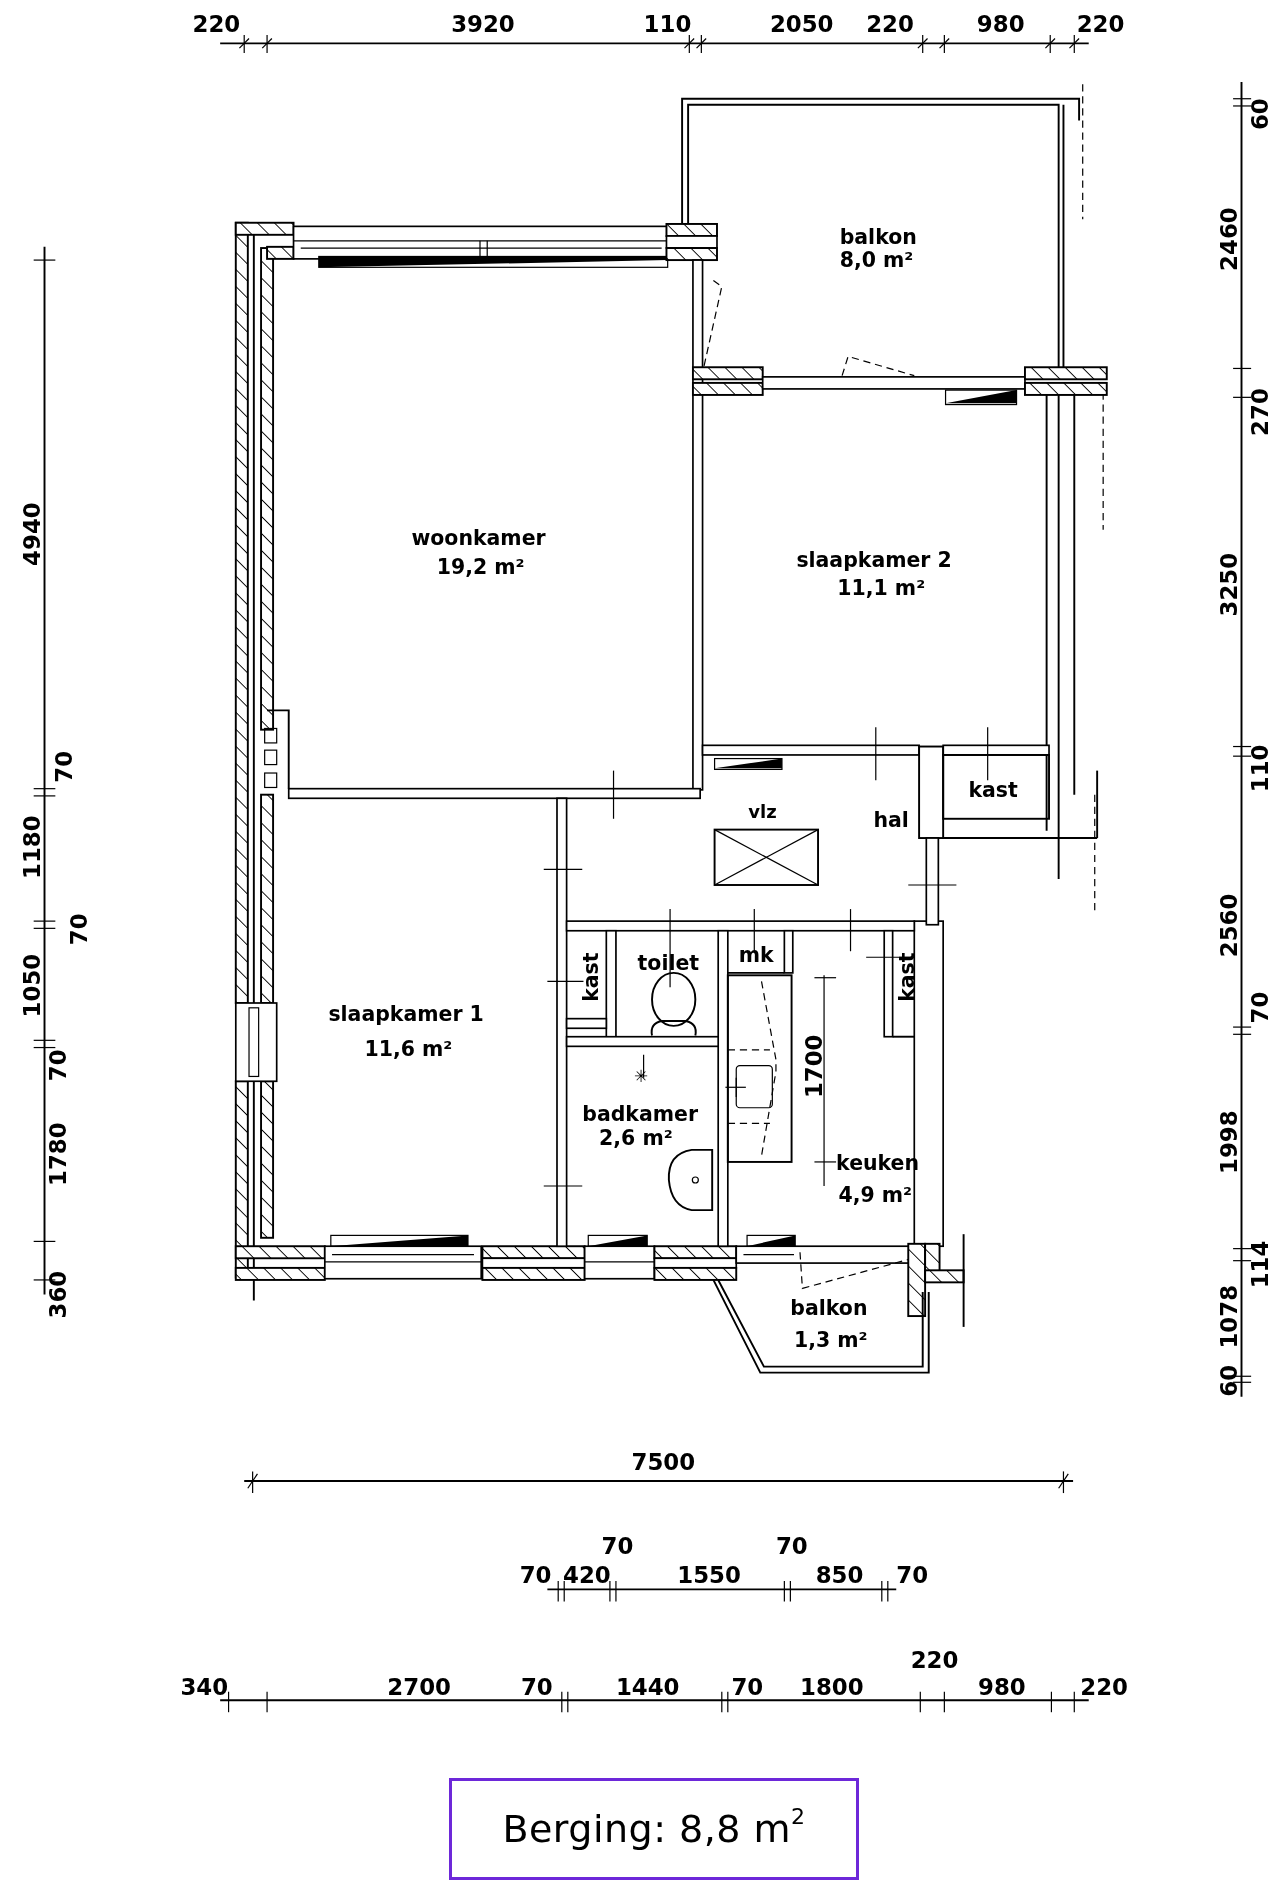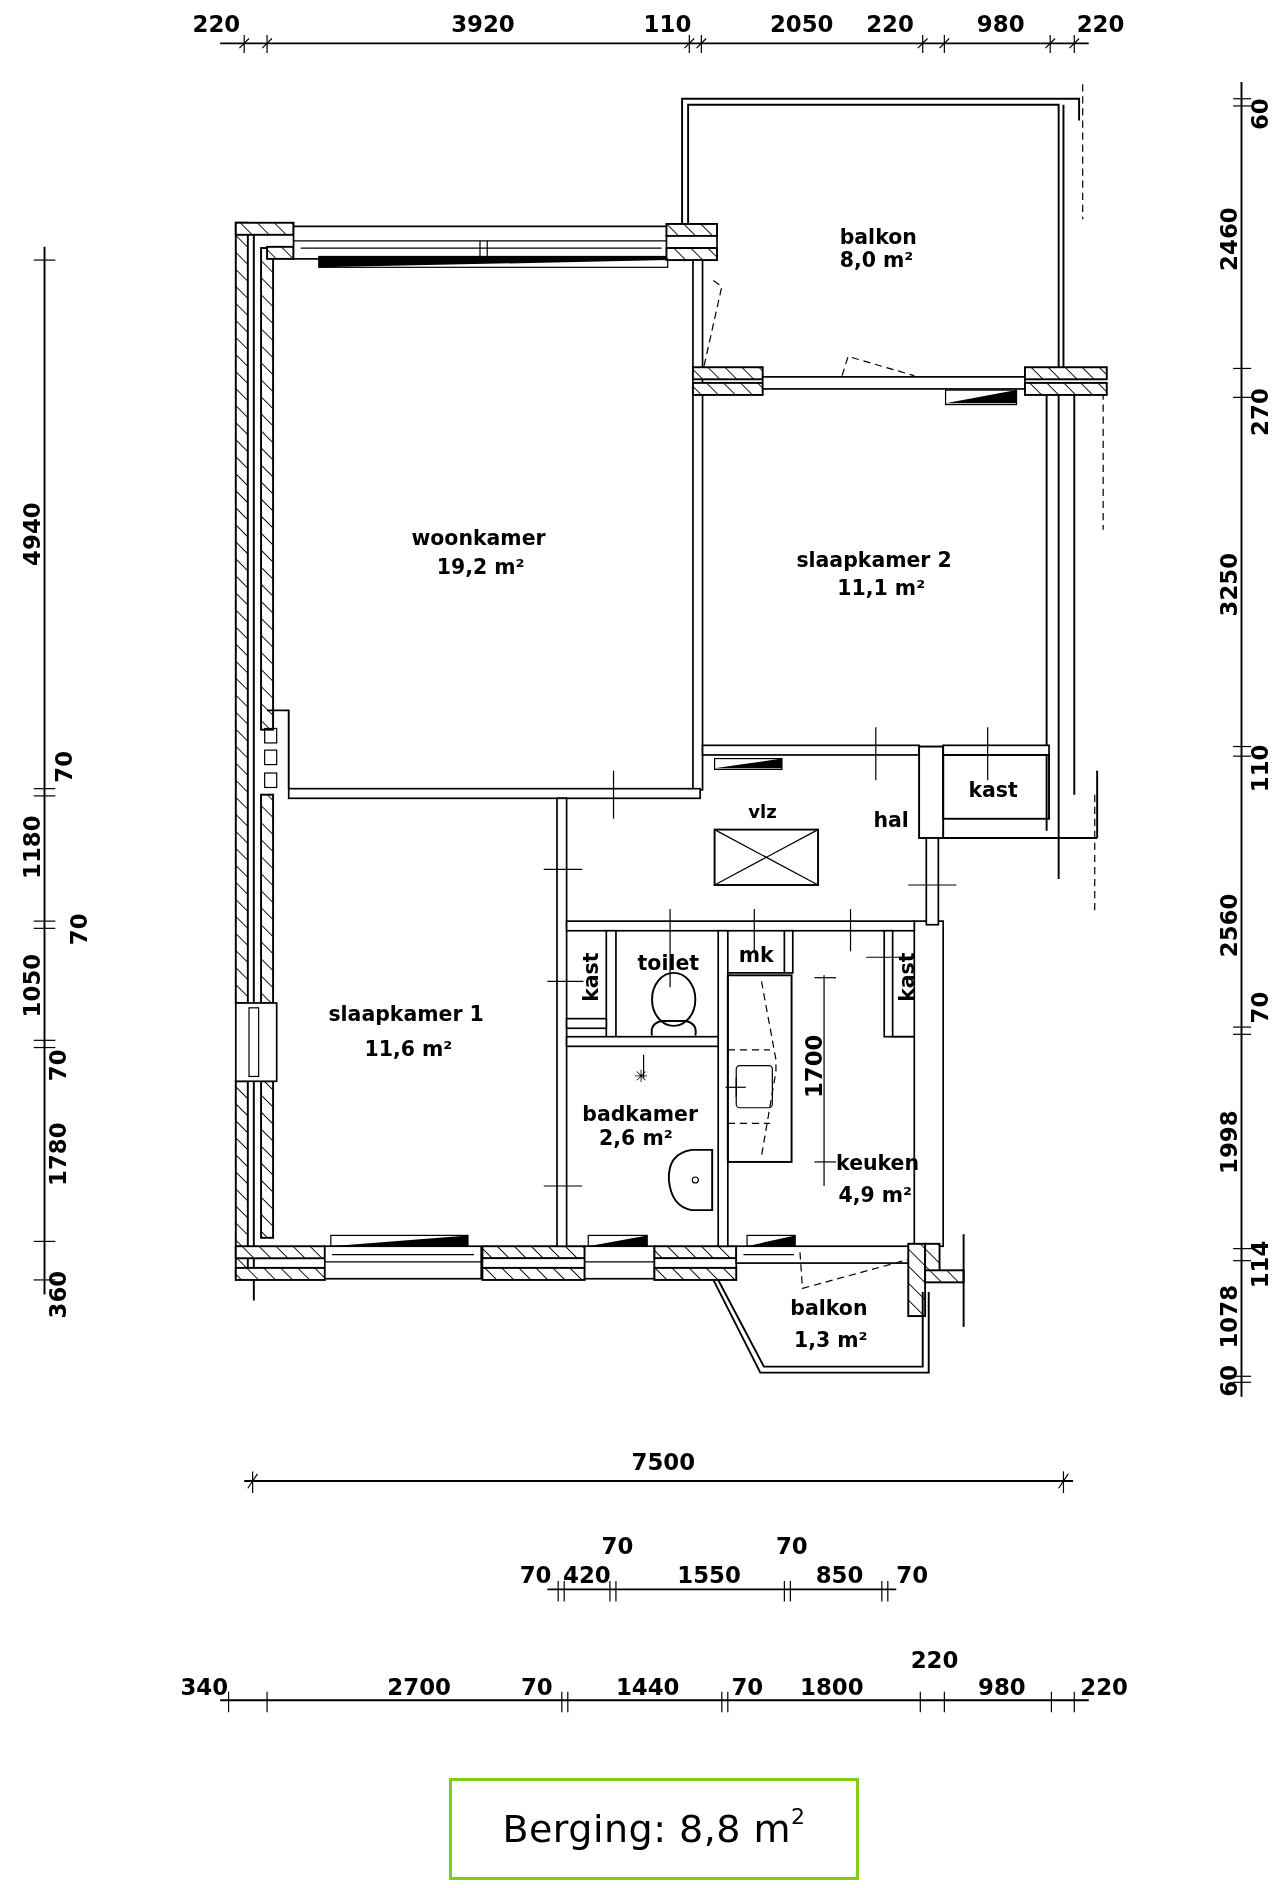--- a/index.html
+++ b/index.html
@@ -6,21 +6,21 @@
   body { width:1280px; height:1888px; position:relative; overflow:hidden; font-family:"DejaVu Sans Mono","Liberation Mono",monospace; }
   #plan { position:absolute; left:0; top:0; width:1280px; height:1888px; }
   .dimtxt { font-family:"DejaVu Sans","Liberation Sans",sans-serif; font-weight:bold; font-size:19px; fill:#000; }
   .roomtxt { font-family:"DejaVu Sans","Liberation Sans",sans-serif; font-weight:bold; font-size:17px; fill:#000; }
   .ln { stroke:#000; stroke-width:1.6; fill:none; }
   .thin { stroke:#000; stroke-width:1; fill:none; }
   .dash { stroke:#000; stroke-width:1; fill:none; stroke-dasharray:6 4; }
   .wall { stroke:#000; stroke-width:1.6; fill:url(#hatch); }
   .wallp { stroke:#000; stroke-width:1.4; fill:#fff; }
   .blk { fill:#000; }
-  #berging-box { position:absolute; left:449px; top:1778px; width:410px; height:102px; border:3px solid #84cc16; box-sizing:border-box; display:flex; align-items:center; justify-content:center; background:#fff; }
+  #berging-box { position:absolute; left:449px; top:1778px; width:410px; height:102px; border:3px solid #6d28d9; box-sizing:border-box; display:flex; align-items:center; justify-content:center; background:#fff; }
   #berging-box .lbl { font-family:"DejaVu Sans","Liberation Sans",sans-serif; font-size:38px; color:#000; letter-spacing:0.5px; }
   #berging-box sup { font-size:22px; position:relative; top:-4px; }
 </style>
 </head>
 <body>
 
 <svg id="plan" viewBox="0 0 1064 1568" preserveAspectRatio="none" xmlns="http://www.w3.org/2000/svg">
   <defs>
     <pattern id="hatch" patternUnits="userSpaceOnUse" width="10" height="10" patternTransform="rotate(-45)">
       <rect width="10" height="10" fill="#fff"></rect>

